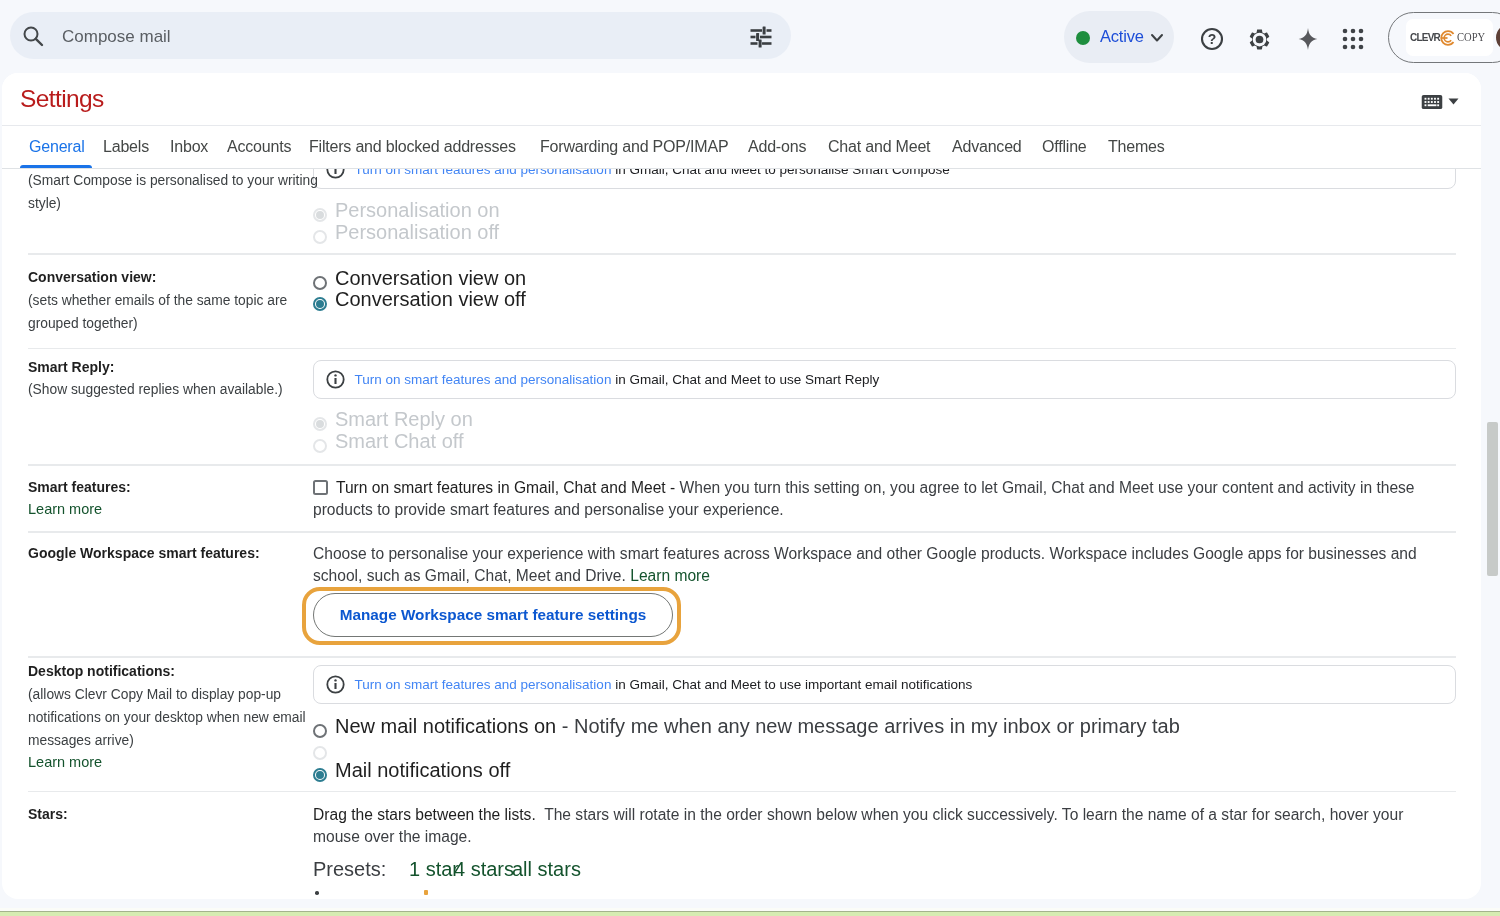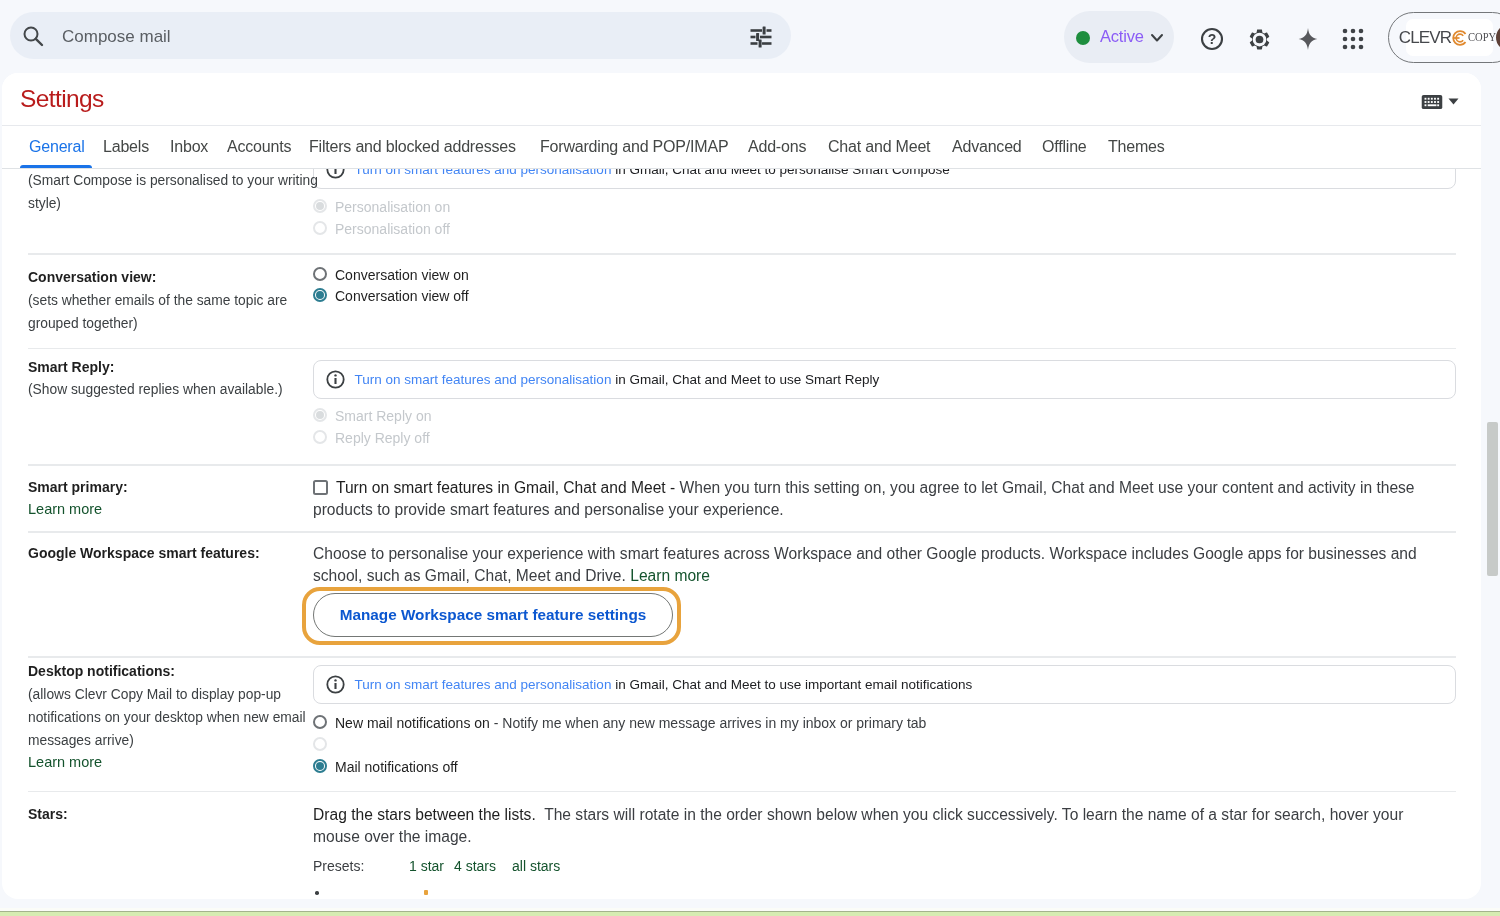--- a/index.html
+++ b/index.html
@@ -2,21 +2,21 @@
 <html><head>
 <meta charset="utf-8">
 <style>
 html,body{margin:0;padding:0}
 body{width:1500px;height:916px;background:#f6f8fc;font-family:"Liberation Sans",sans-serif;overflow:hidden;position:relative}
 .abs{position:absolute}
 .card{position:absolute;left:2px;top:73px;width:1479px;height:826px;background:#fff;border-radius:16px;z-index:1}
 .tabband{position:absolute;left:2px;top:73px;width:1479px;height:95px;background:#fff;border-radius:16px 16px 0 0;z-index:3}
 .z4{z-index:4}
 .z2{z-index:2}
-.line{position:absolute;display:flex;align-items:flex-start;height:23px;font-size:14px;color:#3b3e42;white-space:nowrap;z-index:4}
+.line{position:absolute;display:flex;align-items:flex-end;height:23px;font-size:20px;color:#3b3e42;white-space:nowrap;z-index:4}
 .b{font-weight:normal;color:#1f1f1f}
 .note{position:absolute;font-size:13.8px;line-height:23px;color:#3c4043;z-index:4}
 .lbl{position:absolute;font-size:14px;font-weight:bold;color:#1f1f1f;white-space:nowrap;z-index:4}
 .para{position:absolute;font-size:15.6px;line-height:21.5px;color:#3b3e42;z-index:4}
 a,.link{color:#14532d;text-decoration:none}
 .blink{color:#4285f4;text-decoration:none}
 .ibox{position:absolute;left:313px;width:1143px;border:1px solid #dadce0;border-radius:8px;display:flex;align-items:center;font-size:13.5px;color:#202124;padding-left:11.5px;box-sizing:border-box;white-space:nowrap}
 .divl{position:absolute;left:28px;width:1428px;height:1.5px;background:#e8eaec;z-index:4}
 .rd{width:14px;height:14px;border-radius:50%;border:2px solid #6e7276;box-sizing:border-box;margin-right:8px;flex:0 0 auto;display:flex;align-items:center;justify-content:center}
 .rd i{width:8.6px;height:8.6px;border-radius:50%;display:none}
@@ -50,21 +50,21 @@
   </g>
   <g fill="#3a3e42">
     <rect x="12.6" y="1.5" width="3" height="8" rx="0.5"></rect>
     <rect x="6.1" y="8" width="3" height="8" rx="0.5"></rect>
     <rect x="8.6" y="14.5" width="3" height="8" rx="0.5"></rect>
   </g>
 </svg>
 
 <div class="abs" style="left:1064px;top:11px;width:110px;height:52px;border-radius:26px;background:#e9edf4"></div>
 <div class="abs" style="left:1076px;top:31px;width:14px;height:14px;border-radius:50%;background:#1e8e3e"></div>
-<div class="abs" style="left:1100px;top:27px;font-size:16.5px;font-weight:500;letter-spacing:-0.2px;color:#8b5cf6">Active</div>
+<div class="abs" style="left:1100px;top:27px;font-size:16.5px;font-weight:500;letter-spacing:-0.2px;color:#1d4ed8">Active</div>
 <svg class="abs" style="left:1150px;top:33px" width="14" height="10" viewBox="0 0 14 10">
   <path d="M2 2 L7 7.5 L12 2" fill="none" stroke="#3c4043" stroke-width="2" stroke-linecap="round" stroke-linejoin="round"></path>
 </svg>
 
 <svg class="abs" style="left:1200px;top:27px" width="24" height="24" viewBox="0 0 24 24">
   <circle cx="12" cy="12" r="10" fill="none" stroke="#3c4043" stroke-width="2.1"></circle>
   <text x="12" y="17.2" font-size="14" font-weight="bold" fill="#3c4043" text-anchor="middle" font-family="Liberation Sans,sans-serif">?</text>
 </svg>
 
 <svg class="abs" style="left:1247px;top:27px" width="25" height="25" viewBox="0 0 24 24">
@@ -86,21 +86,21 @@
       <circle cx="12" cy="12" r="2.3"></circle>
       <circle cx="20" cy="12" r="2.3"></circle>
     <circle cx="4" cy="20" r="2.3"></circle>
       <circle cx="12" cy="20" r="2.3"></circle>
       <circle cx="20" cy="20" r="2.3"></circle>
   </g>
 </svg>
 
 <div class="abs" style="left:1388px;top:12px;width:130px;height:51px;border:1.5px solid #74777a;border-radius:26px;box-sizing:border-box"></div>
 <div class="abs" style="left:1406px;top:19px;width:87px;height:37px;background:#fff;border-radius:7px;display:flex;align-items:center;justify-content:center">
-  <span style="font-size:17px;font-weight:normal;letter-spacing:-0.8px;color:#46484c;flex:0 0 auto">CLEVR</span>
+  <span style="font-size:10px;font-weight:bold;letter-spacing:-0.8px;color:#46484c;flex:0 0 auto">CLEVR</span>
     <svg width="16" height="18" viewBox="0 0 17 19" style="flex:0 0 auto;display:block;margin:0 0.5px">
       <circle cx="8.5" cy="9.5" r="7.2" fill="none" stroke="#e0892e" stroke-width="1.9" stroke-dasharray="36 9.3" stroke-dashoffset="-4.5"></circle>
       <circle cx="8.5" cy="9.5" r="4.1" fill="none" stroke="#e0892e" stroke-width="1.7" stroke-dasharray="20.2 5.5" stroke-dashoffset="-2.5"></circle>
       <rect x="1" y="8.6" width="7" height="1.8" fill="#e0892e"></rect>
     </svg>
     <span style="font-family:'Liberation Serif',serif;font-size:12px;color:#4c4c50;letter-spacing:0;flex:0 0 auto;transform:scaleX(.88);transform-origin:left center">COPY</span>
 </div>
 <div class="abs" style="left:1496px;top:24px;width:27px;height:27px;border-radius:50%;background:#5d4037"></div>
 
 <div class="card"></div>
@@ -191,25 +191,25 @@
   <span><a class="blink" href="#">Turn on smart features and personalisation</a> in Gmail, Chat and Meet to use Smart Reply</span>
 </div>
 <div class="line" style="left:313px;top:408px">
     <span class="rd dison">
       <i></i>
     </span>
     <span class="gray">Smart Reply on</span>
   </div>
 <div class="line" style="left:313px;top:430px">
     <span class="rd dis"></span>
-    <span class="gray">Reply Reply off</span>
+    <span class="gray">Smart Chat off</span>
   </div>
 <div class="divl" style="top:464px"></div>
 
-<div class="lbl" style="left:28px;top:479px">Smart primary:</div>
+<div class="lbl" style="left:28px;top:479px">Smart features:</div>
 <div class="abs z4" style="left:28px;top:501px;font-size:14.5px"><a href="#">Learn more</a></div>
 <div class="para" style="left:313px;top:477px;width:1146px"><span class="cb"></span><span class="b">Turn on smart features in Gmail, Chat and Meet -</span> When you turn this setting on, you agree to let Gmail, Chat and Meet use your content and activity in these<br>products to provide smart features and personalise your experience.</div>
 <div class="divl" style="top:531px"></div>
 
 <div class="lbl" style="left:28px;top:545px">Google Workspace smart features:</div>
 <div class="para" style="left:313px;top:542.5px;width:1146px;line-height:22px">Choose to personalise your experience with smart features across Workspace and other Google products. Workspace includes Google apps for businesses and<br>school, such as Gmail, Chat, Meet and Drive. <a href="#">Learn more</a></div>
 <div class="abs z4" style="left:302px;top:586.5px;width:379px;height:58px;border:4px solid #e8a33d;border-radius:18px;box-sizing:border-box"></div>
 <div class="abs z4" style="left:313px;top:592.5px;width:360px;height:44px;border:1px solid #747775;border-radius:22px;box-sizing:border-box;background:#fff;display:flex;align-items:center;justify-content:center;font-size:15.3px;font-weight:bold;color:#0b57d0">Manage Workspace smart feature settings</div>
 <div class="divl" style="top:656px"></div>
 

